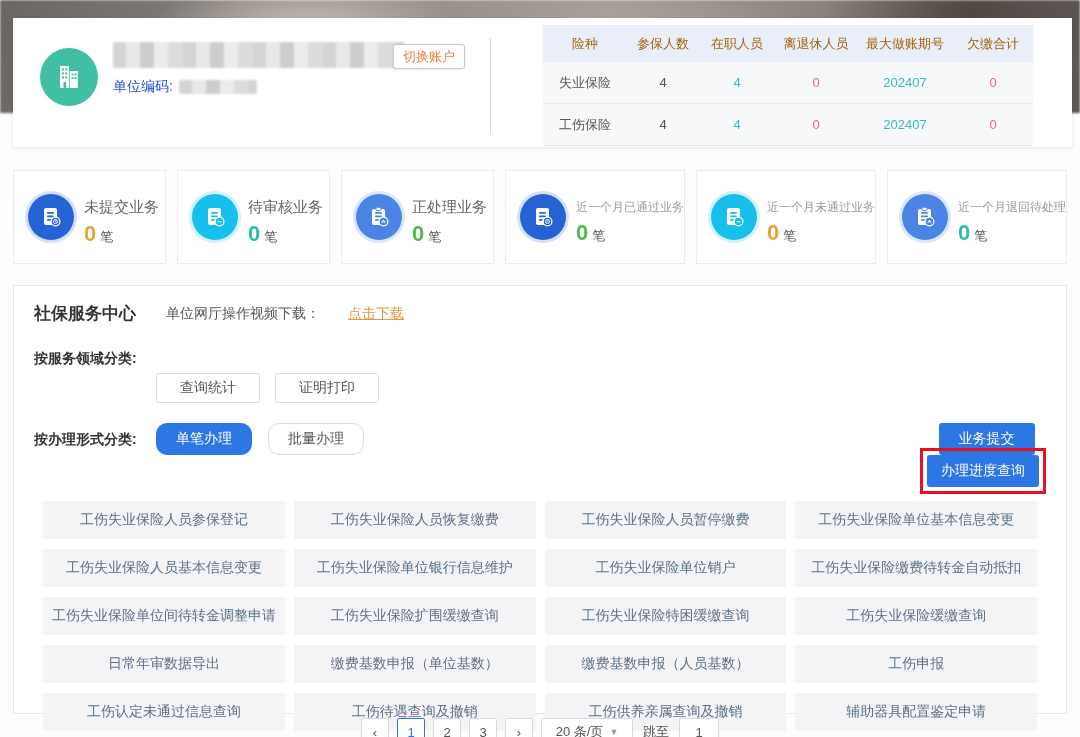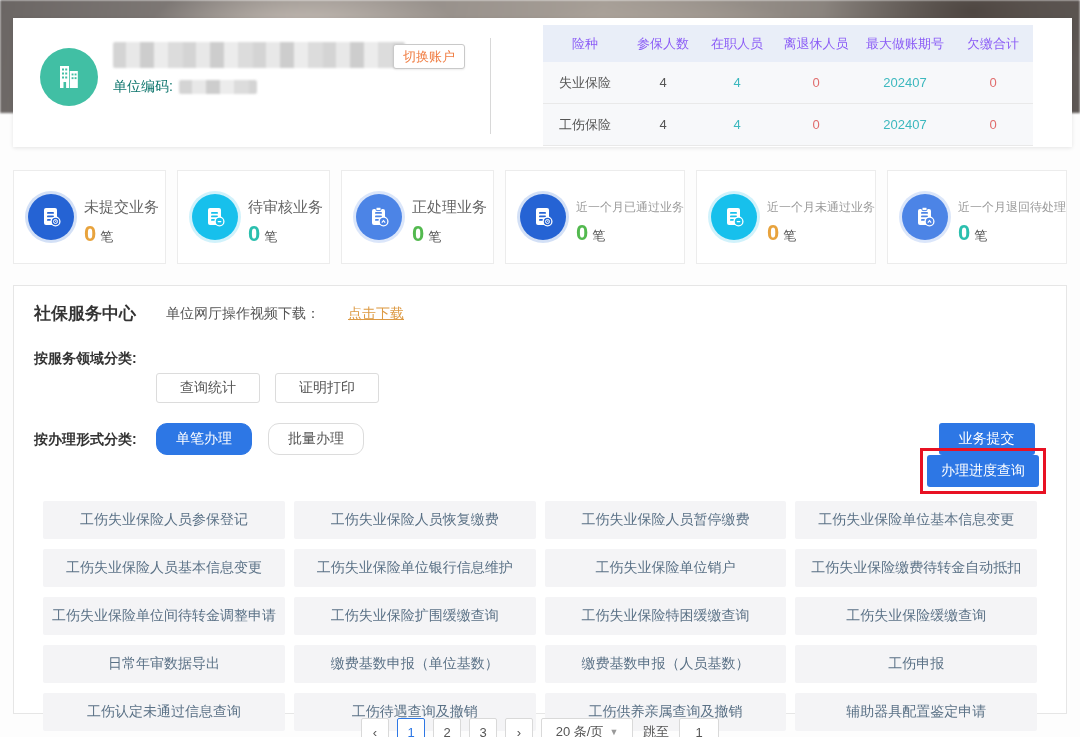--- a/index.html
+++ b/index.html
@@ -20,28 +20,28 @@
     box-shadow:0 1px 4px rgba(0,0,0,.10); }
   .company-icon { position:absolute; left:27px; top:30px; width:58px; height:58px; border-radius:50%;
     background:#41bfa4; display:flex; align-items:center; justify-content:center; }
   .mosaic { background-image:repeating-linear-gradient(90deg, rgba(60,60,60,.16) 0 13px, rgba(60,60,60,.05) 13px 27px,
       rgba(60,60,60,.20) 27px 41px, rgba(60,60,60,.03) 41px 55px, rgba(60,60,60,.12) 55px 70px);
     filter:blur(1.2px); border-radius:2px; background-color:#f2f2f2; }
   .name-redacted { position:absolute; left:100px; top:24px; width:292px; height:26px; }
   .switch-btn { position:absolute; left:380px; top:26px; width:72px; height:25px; background:#fff;
     border:1px solid #c9c9c9; border-radius:3px; font-size:13px; color:#f07c41; display:flex;
     align-items:center; justify-content:center; cursor:pointer; box-shadow:0 1px 2px rgba(0,0,0,.08); }
-  .unit-code-row { position:absolute; left:100px; top:60px; font-size:14px; color:#0f766e; display:flex; align-items:center; }
+  .unit-code-row { position:absolute; left:100px; top:60px; font-size:14px; color:#1d4ed8; display:flex; align-items:center; }
   .code-redacted { width:78px; height:14px; margin-left:6px; }
   .vert-divider { position:absolute; left:477px; top:20px; width:1px; height:96px; background:#d8d8d8; }
 
   
   .ins-table { position:absolute; left:530px; top:7px; width:490px; font-size:13px; }
   .ins-row { display:flex; align-items:center; }
-  .ins-head { background:#e9eef8; height:37px; color:#8b5cf6; }
+  .ins-head { background:#e9eef8; height:37px; color:#a16207; }
   .ins-data { height:42px; background:#f7f8fa; border-bottom:1px solid #e9e9e9; color:#555; }
   .ins-cell { text-align:center; }
   .c0{width:84px;} .c1{width:72px;} .c2{width:76px;} .c3{width:82px;} .c4{width:96px;} .c5{width:80px;}
   .val-teal { color:#3cb8be; } .val-red { color:#e06c6c; }
 
   
   .stat-row { position:absolute; left:13px; top:170px; width:1054px; display:flex; gap:11px; }
   .stat-card { flex:1; height:94px; background:#fff; border:1px solid #ececec; display:flex;
     align-items:center; padding-left:14px; cursor:pointer; }
   .stat-icon { width:46px; height:46px; border-radius:50%; flex:0 0 46px; display:flex; align-items:center;

